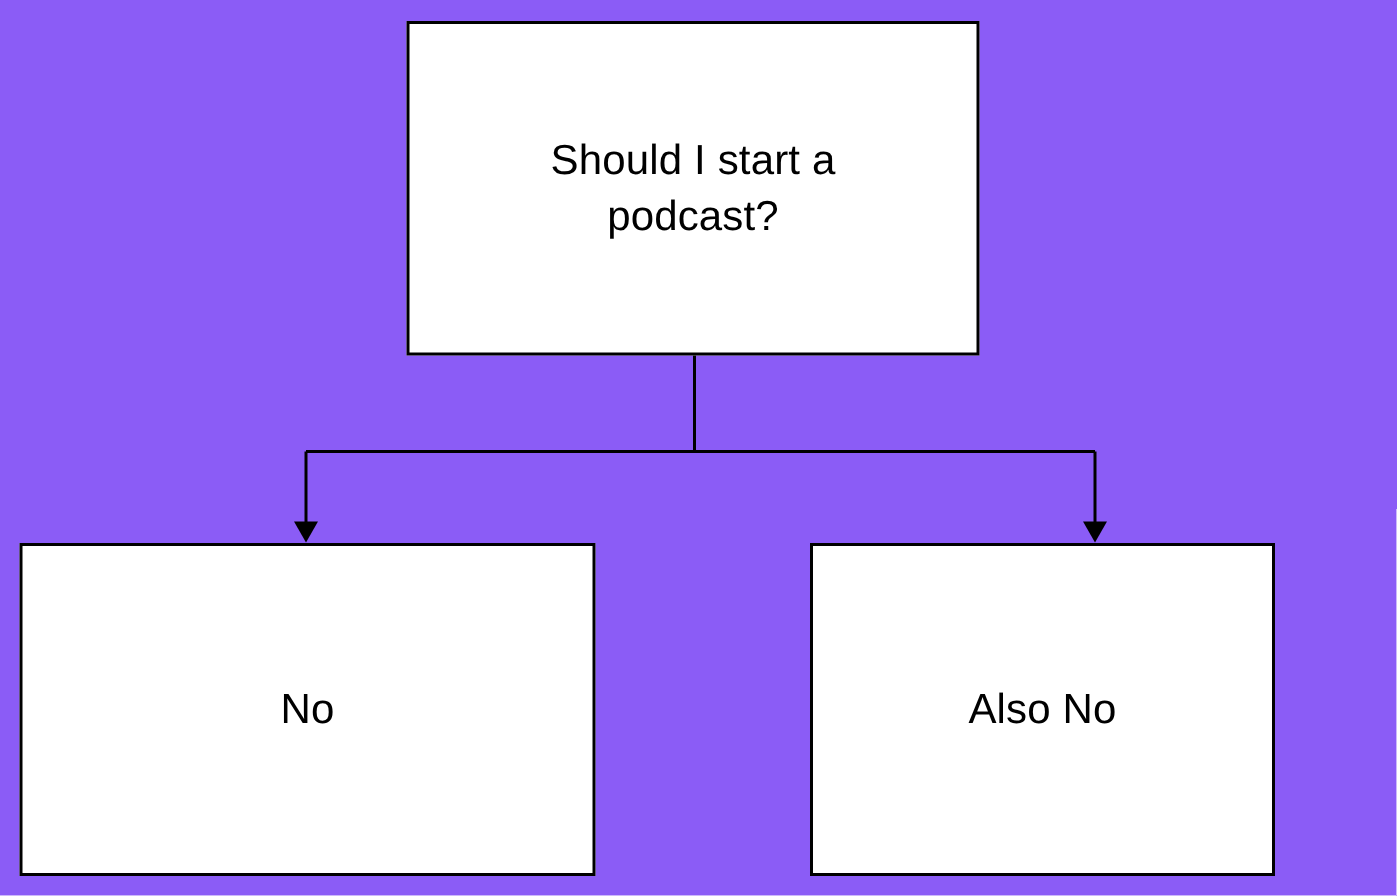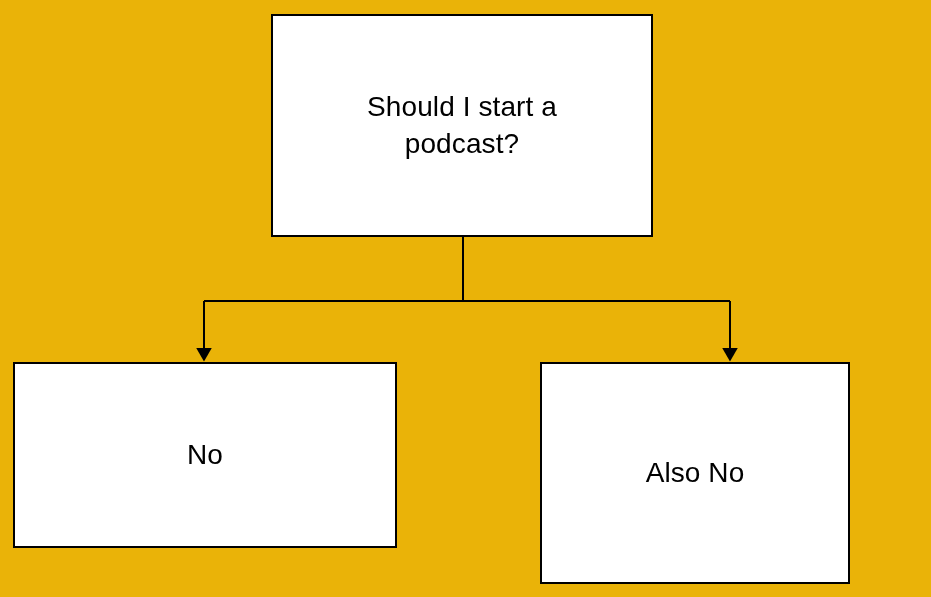--- a/index.html
+++ b/index.html
@@ -8,21 +8,21 @@
     padding: 0;
     background: #ffffff;
   }
   body {
     font-family: "Liberation Sans", "DejaVu Sans", sans-serif;
   }
   #canvas {
     position: relative;
     width: 931px;
     height: 597px;
-    background: #eab308;
+    background: #8b5cf6;
     overflow: hidden;
   }
   .node {
     position: absolute;
     box-sizing: border-box;
     border: 2px solid #000000;
     background: #ffffff;
     display: flex;
     align-items: center;
     justify-content: center;
@@ -44,21 +44,21 @@
     width: 382px;
     height: 223px;
   }
   #node-root .node-label {
     max-width: 250px;
   }
   #node-left {
     left: 13px;
     top: 362px;
     width: 384px;
-    height: 186px;
+    height: 222px;
   }
   #node-right {
     left: 540px;
     top: 362px;
     width: 310px;
     height: 222px;
   }
   #connectors {
     position: absolute;
     left: 0;

